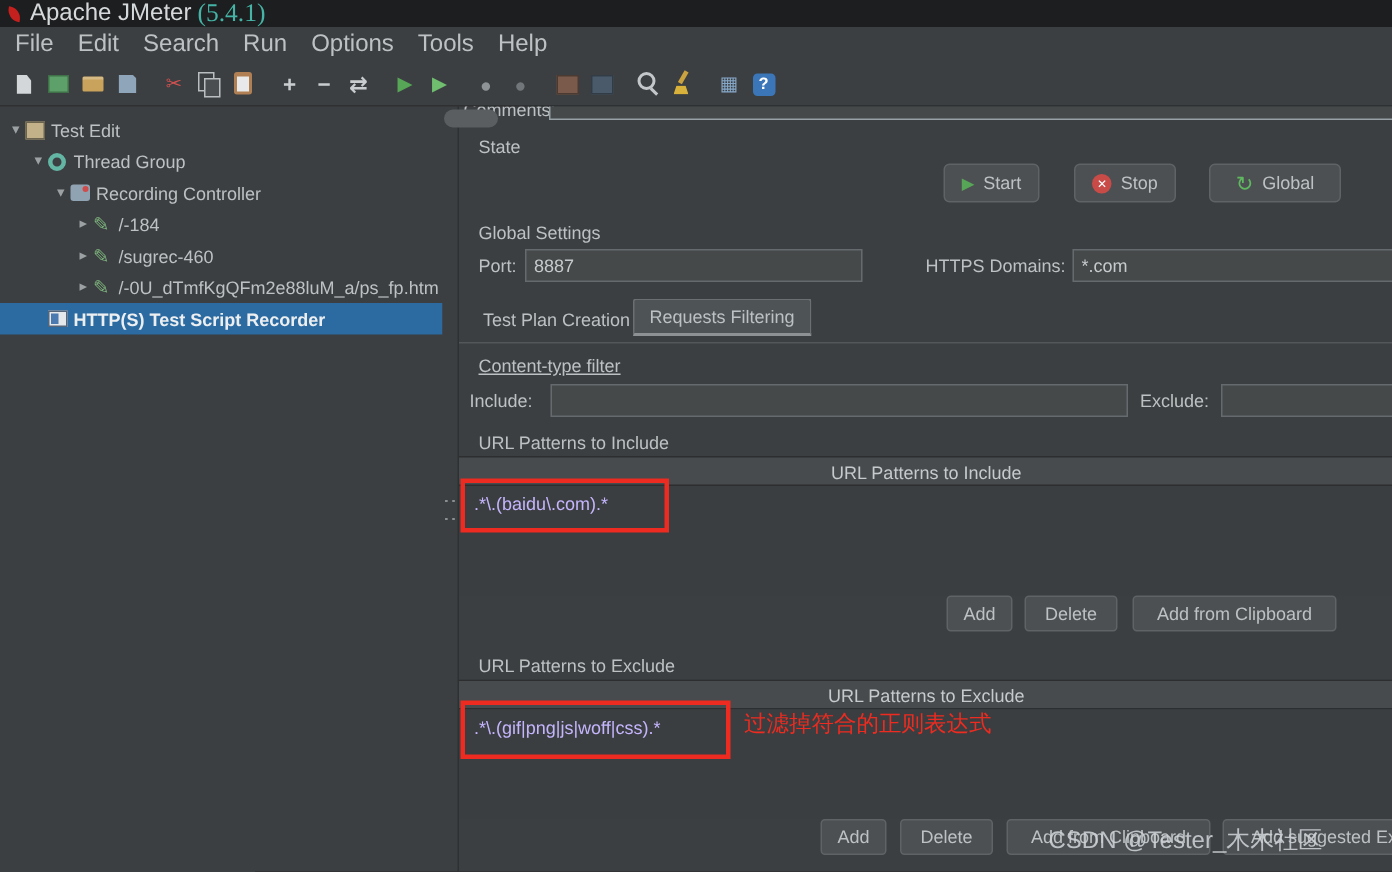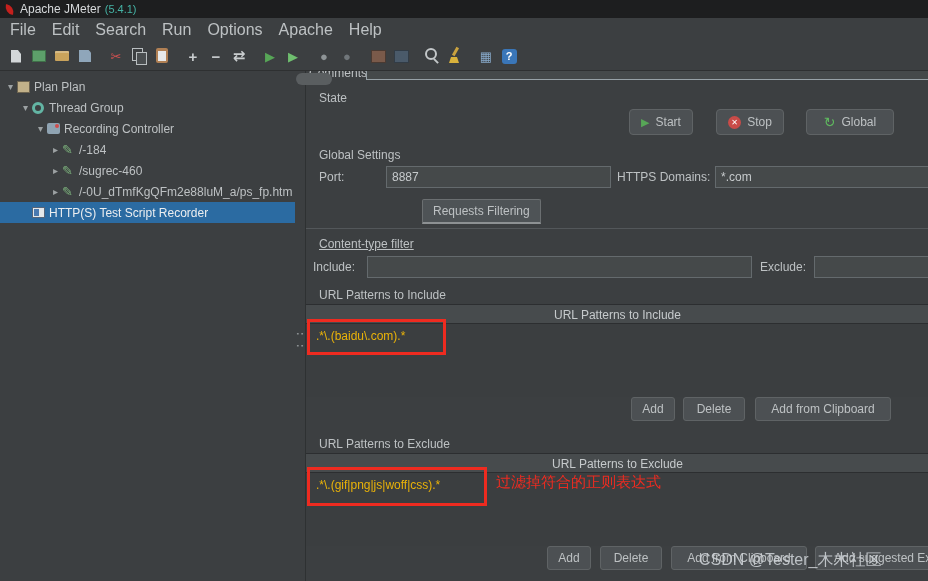--- a/index.html
+++ b/index.html
@@ -5,22 +5,22 @@
   * { margin:0; padding:0; }
   body { background:#222; }
   .app { position:relative; width:928px; height:581px; background:#3c3f41;
          font-family:"Liberation Sans","DejaVu Sans",sans-serif; color:#bdc1c3; overflow:hidden; }
 
   
   .titlebar { position:absolute; left:0; top:0; width:100%; height:18px; background:#1d1e1f;
               display:flex; align-items:center; padding-left:5px; box-sizing:border-box; }
   .feather { width:9px; height:9px; background:#c4201d; border-radius:0 90% 0 90%;
              transform:rotate(12deg); margin-right:6px; flex:none; }
-  .title-text { font-size:12px; color:#d6d9db; }
-  .title-ver  { font-size:11px; color:#45b3a5; margin-left:4px; }
+  .title-text { font-size:16px; color:#d6d9db; }
+  .title-ver  { font-size:17px; color:#45b3a5; margin-left:4px;font-family:Liberation Serif, serif; }
 
   
   .menubar { position:absolute; left:0; top:18px; width:100%; height:24px; background:#3c3f41;
              display:flex; align-items:center; padding-left:2px; font-size:16px; box-sizing:border-box; }
   .menu-item { padding:3px 8px; cursor:default; }
 
   
   .toolbar { position:absolute; left:0; top:42px; width:100%; height:29px; background:#3c3f41;
              border-bottom:1px solid #2e3031; display:flex; align-items:center; padding-left:5px;
              box-sizing:border-box; }
@@ -82,21 +82,21 @@
          font-size:12px; height:24px; display:inline-flex; align-items:center; justify-content:center;
          gap:6px; box-sizing:border-box; font-family:inherit; cursor:default; }
   .bigbtn { height:26px; border-radius:4px; }
   .stopicon{width:13px;height:13px;border-radius:50%;background:#c94b48;color:#fff;font-size:8px;font-weight:bold;
             display:flex;align-items:center;justify-content:center;flex:none;}
   .starticon{color:#57a657;font-size:11px;}
   .restarticon{color:#5fb85f;font-size:14px;line-height:1;}
   .thead { position:absolute; height:20px; line-height:20px; background:#474b4d; text-align:center;
            color:#c6cacc; border-top:1px solid #2c2e30; border-bottom:1px solid #2c2e30; box-sizing:border-box; }
   .tbody { position:absolute; background:#3b3e40; }
-  .cell { position:absolute; color:#eab308; font-size:12px; }
+  .cell { position:absolute; color:#c4b5fd; font-size:12px; }
   .redbox { position:absolute; border:3px solid #ee2b20; z-index:2; }
   .ann { position:absolute; color:#ee2b20; font-size:15px; z-index:2; white-space:nowrap; }
   .tabplain { position:absolute; padding:5px 8px; }
   .tabsel { position:absolute; background:#4e5356; border:1px solid #6b6f71; border-bottom:2px solid #8d9193;
             padding:4px 10px; border-radius:2px 2px 0 0; }
   .hline { position:absolute; background:#53575a; height:1px; }
   .watermark { position:absolute; color:rgba(205,210,214,0.88); font-size:16px; z-index:5; white-space:nowrap; }
 </style>
 </head>
 <body>
@@ -108,21 +108,21 @@
     <span class="title-text">Apache JMeter</span>
     <span class="title-ver">(5.4.1)</span>
   </div>
 
   <div class="menubar">
     <span class="menu-item">File</span>
     <span class="menu-item">Edit</span>
     <span class="menu-item">Search</span>
     <span class="menu-item">Run</span>
     <span class="menu-item">Options</span>
-    <span class="menu-item">Apache</span>
+    <span class="menu-item">Tools</span>
     <span class="menu-item">Help</span>
   </div>
 
   <div class="toolbar">
     <span class="tb i-page"></span>
     <span class="tb i-box"></span>
     <span class="tb i-folder"></span>
     <span class="tb i-save gap"></span>
     <span class="tb g-red">✂</span>
     <span class="tb i-copy"></span>
@@ -145,21 +145,21 @@
   </div>
 
   <div class="bodyarea">
 
     <div class="tree">
       <div class="trow" style="padding-left:4px;">
         <span class="chev">▾</span>
         <span class="ticon">
             <span class="t-plan"></span>
           </span>
-        <span class="tlabel">Plan Plan</span>
+        <span class="tlabel">Test Edit</span>
       </div>
       <div class="trow" style="padding-left:19px;">
         <span class="chev">▾</span>
         <span class="ticon">
             <span class="t-gear"></span>
           </span>
         <span class="tlabel">Thread Group</span>
       </div>
       <div class="trow" style="padding-left:34px;">
         <span class="chev">▾</span>
@@ -176,21 +176,21 @@
       <div class="trow" style="padding-left:49px;">
         <span class="chev">▸</span>
         <span class="ticon t-pencil">✎</span>
         <span class="tlabel">/sugrec-460</span>
       </div>
       <div class="trow" style="padding-left:49px;">
         <span class="chev">▸</span>
         <span class="ticon t-pencil">✎</span>
         <span class="tlabel">/-0U_dTmfKgQFm2e88luM_a/ps_fp.htm</span>
       </div>
-      <div class="trow sel" style="padding-left:19px;">
+      <div class="trow sel" style="padding-left:19px;font-weight:bold;">
         <span class="chev"></span>
         <span class="ticon">
             <span class="t-recorder"></span>
           </span>
         <span class="tlabel">HTTP(S) Test Script Recorder</span>
       </div>
     </div>
 
     <span class="pill" style="left:296px;top:2px;width:36px;height:12px;"></span>
     <span class="grip" style="left:295px;top:256px;"></span>
@@ -211,24 +211,25 @@
         <span>Stop</span>
       </button>
       <button class="btn bigbtn" style="left:500px;top:38px;width:88px;">
         <span class="restarticon">↻</span>
         <span>Global</span>
       </button>
 
       <span class="lbl" style="left:13px;top:77px;">Global Settings</span>
 
       <span class="lbl" style="left:13px;top:99px;">Port:</span>
-      <input class="inp" style="left: 44px; top: 95px; width: 225px; margin-left: 36px;" value="8887">
+      <input class="inp" style="left: 44px; top: 95px; width: 225px;" value="8887">
       <span class="lbl" style="left:311px;top:99px;">HTTPS Domains:</span>
       <input class="inp" style="left: 409px; top: 95px; width: 214px;" value="*.com">
 
+      <span class="tabplain" style="left:8px;top:130px;">Test Plan Creation</span>
       <span class="tabsel" style="left:116px;top:128px;">Requests Filtering</span>
       <div class="hline" style="left:0;top:157px;width:623px;"></div>
 
       <span class="lbl" style="left:13px;top:166px;text-decoration:underline;">Content-type filter</span>
 
       <span class="lbl" style="left:7px;top:189px;">Include:</span>
       <input class="inp" style="left: 61px; top: 185px; width: 385px;" value="">
       <span class="lbl" style="left:454px;top:189px;">Exclude:</span>
       <input class="inp" style="left: 508px; top: 185px; width: 115px;" value="">
 

